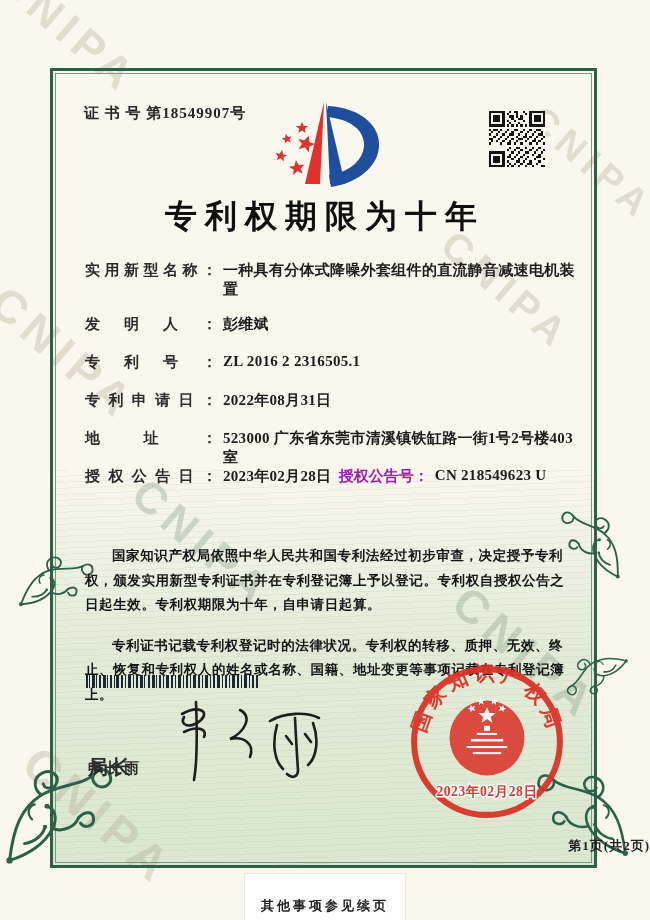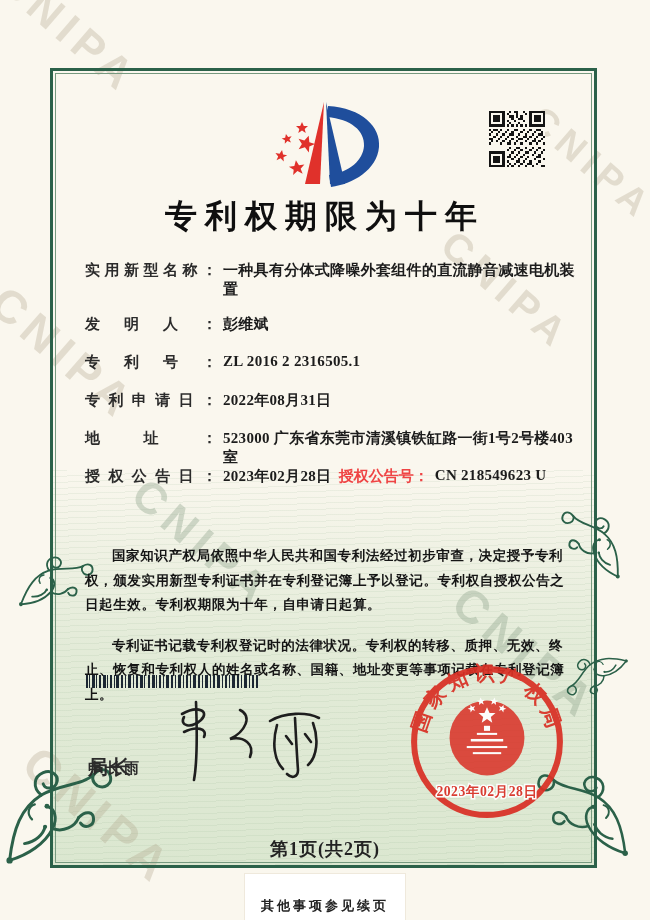--- a/index.html
+++ b/index.html
@@ -46,21 +46,21 @@
   .field-row{ height:22px; margin-bottom:16px; white-space:nowrap; }
   .flabel{
     display:inline-block; width:132px; vertical-align:top;
     text-align:justify; text-align-last:justify; font-weight:600; color:#2b2b2b;
   }
   .fvalue{
     display:inline-block; width:calc(100% - 142px); margin-left:6px; vertical-align:top;
     font-weight:600; color:#1c1c1c; white-space:normal; letter-spacing:.3px;
   }
   .fvalue.short{ width:112px; }
-  .flabel2{ display:inline-block; font-weight:600; color:#ef4444; vertical-align:top; }
+  .flabel2{ display:inline-block; font-weight:600; color:#a21caf; vertical-align:top; }
   .field-row.tall{ height:auto; min-height:22px; }
   
   .body-text{
     position:absolute; left:85px; top:529px; width:492px; z-index:4;
     font-size:13.5px; line-height:1.82; font-weight:600; color:#151515; letter-spacing:.6px;
   }
   .body-text p{ margin:16px 0 3px 0; text-indent:2em;font-family:Liberation Mono, monospace; }
   
   .barcode{ position:absolute; left:86px; top:675px; z-index:4; }
   .sig-title{
@@ -69,22 +69,22 @@
     font-size:20px; font-weight:700; letter-spacing:3px; color:#2b2b2b;
   }
   .sig-name{
     position:absolute; left:88px; top:759px; z-index:4;
     font-family:"Liberation Sans","DejaVu Sans",sans-serif;
     font-size:15px; font-weight:700; letter-spacing:3px; color:#2b2b2b;
   }
   .signature{ position:absolute; left:158px; top:698px; z-index:5; }
   .seal{ position:absolute; left:406px; top:661px; z-index:5; }
   .page-info{
-    position:absolute; left:0; right:0; top:837px; z-index:4; text-align:center;
-    font-size:18px; font-weight:600; letter-spacing:1px; color:#222;
+    position:absolute; left:0; right:0; top:837px; z-index:4; text-align:right;
+    font-size:13px; font-weight:600; letter-spacing:1px; color:#222;
   }
   .note-box{
     position:absolute; left:50%; transform:translateX(-50%); top:874px; z-index:4;
     background:#ffffff; padding:23px 16px; font-size:13px; font-weight:600;
     letter-spacing:3px; color:#222; box-shadow:0 0 0 1px #efe9dc;
   }
   .hidden-defs{ position:absolute; width:0; height:0; overflow:hidden; }
 </style>
 </head>
 <body>
@@ -136,20 +136,21 @@
   <svg class="orn" style="left:24px; top:548px; width:68px; height:68px; transform:rotate(14deg);">
       <use href="#flourish"></use>
     </svg>
   <svg class="orn" style="left:556px; top:506px; width:70px; height:70px; transform:scaleX(-1) rotate(-8deg);">
       <use href="#flourish"></use>
     </svg>
   <svg class="orn" style="left:566px; top:648px; width:56px; height:56px; transform:scaleX(-1) rotate(70deg);">
       <use href="#flourish"></use>
     </svg>
 
+  <div class="cert-no">证 书 号 第18549907号</div>
 
   <svg class="logo" width="150" height="96" viewBox="0 0 150 96">
     <path d="M78,9 C112,11 131,30 129,50 C127,73 103,87 81,90 L79,78 C100,75 113,63 114,49 C115,34 101,22 77,20 Z" fill="#1f4e9c"></path>
     <polygon points="74,5 70,87 55,87" fill="#e0312b"></polygon>
     <polygon points="76,5 95,87 80,87" fill="#1f4e9c"></polygon>
     <g fill="#e0312b">
       <use href="#st" transform="translate(52,31) scale(1.0)"></use>
       <use href="#st" transform="translate(56,47) scale(1.45) rotate(18)"></use>
       <use href="#st" transform="translate(37,42) scale(0.85) rotate(-12)"></use>
       <use href="#st" transform="translate(31,59) scale(1.0) rotate(10)"></use>

